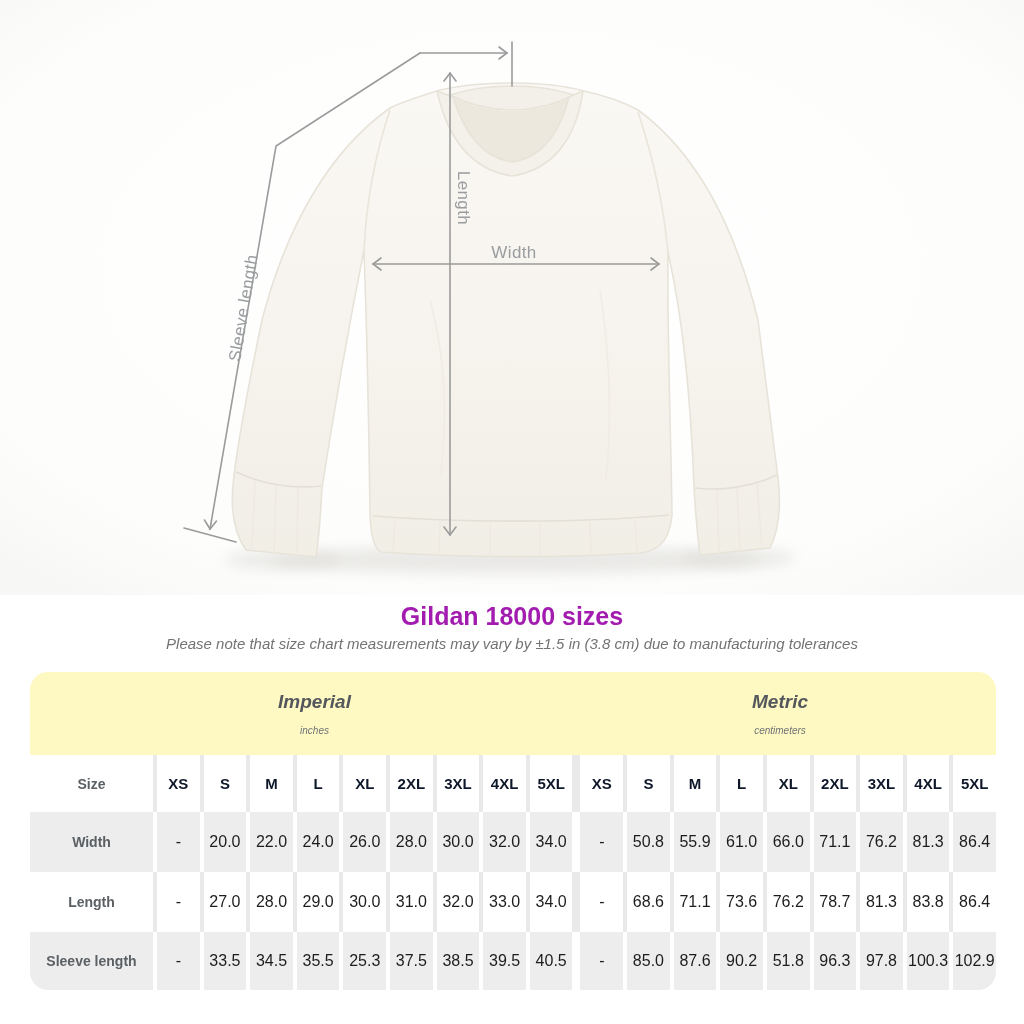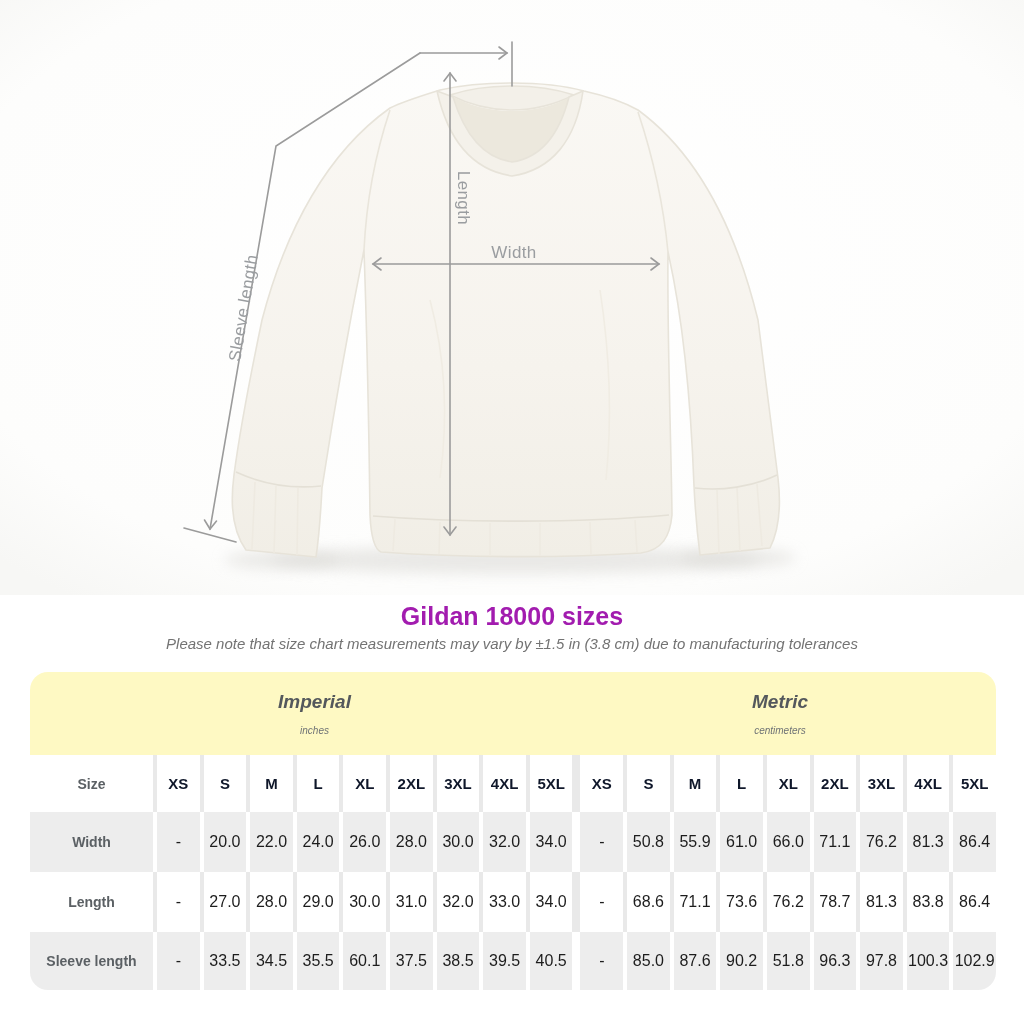--- a/index.html
+++ b/index.html
@@ -260,21 +260,21 @@
       <div class="cell">83.8</div>
       <div class="cell">86.4</div>
     </div>
 
     <div class="row data-row shaded last">
       <div class="cell label-cell">Sleeve length</div>
       <div class="cell">-</div>
       <div class="cell">33.5</div>
       <div class="cell">34.5</div>
       <div class="cell">35.5</div>
-      <div class="cell">60.1</div>
+      <div class="cell">25.3</div>
       <div class="cell">37.5</div>
       <div class="cell">38.5</div>
       <div class="cell">39.5</div>
       <div class="cell">40.5</div>
       <div class="cell metric-start">-</div>
       <div class="cell">85.0</div>
       <div class="cell">87.6</div>
       <div class="cell">90.2</div>
       <div class="cell">51.8</div>
       <div class="cell">96.3</div>

